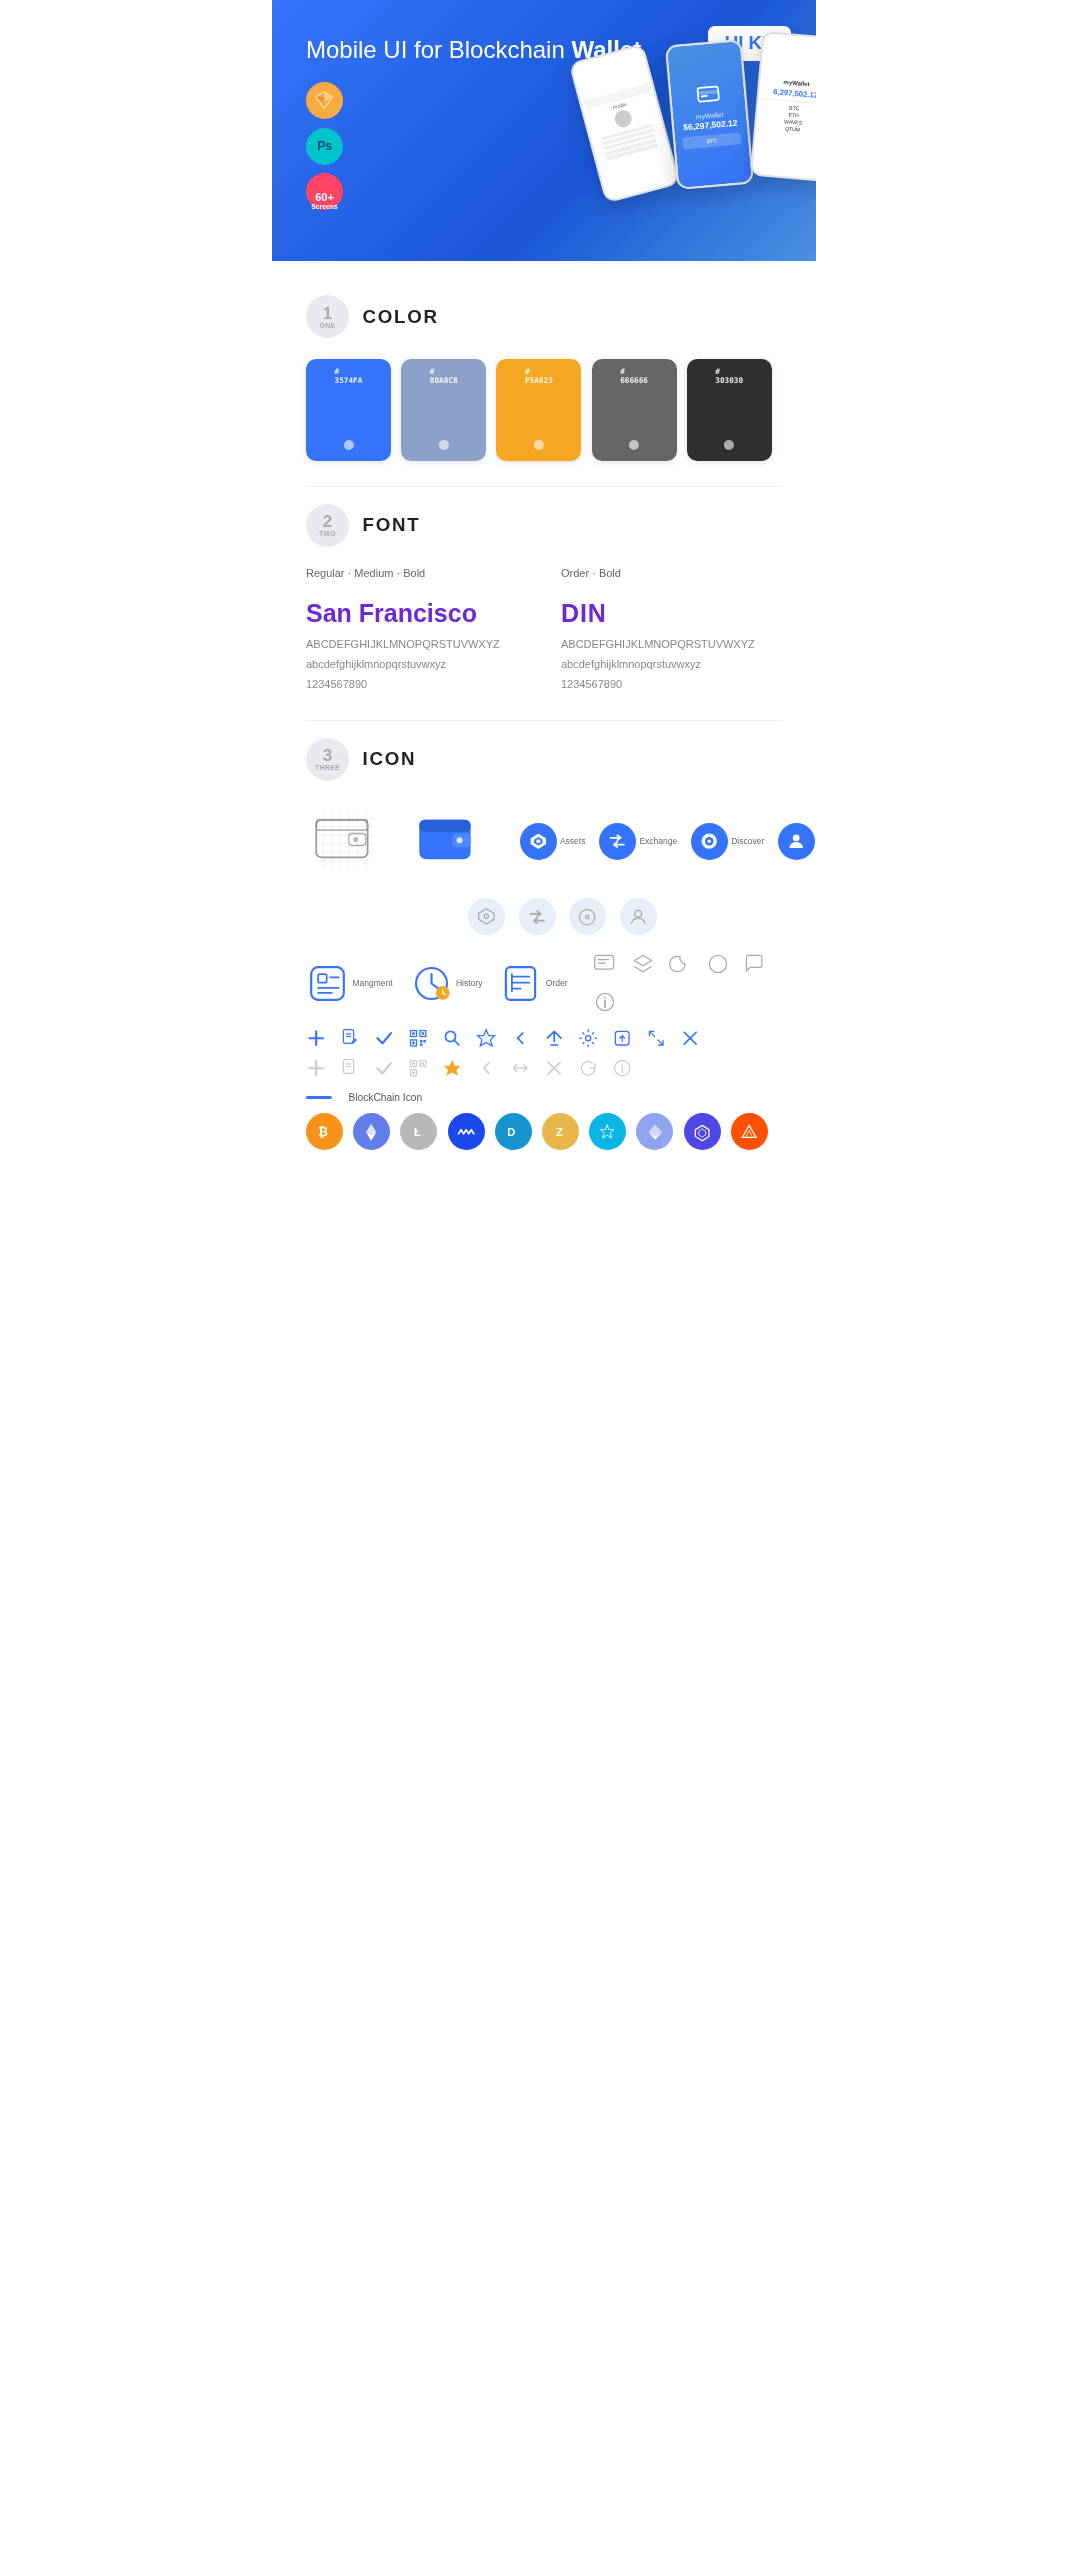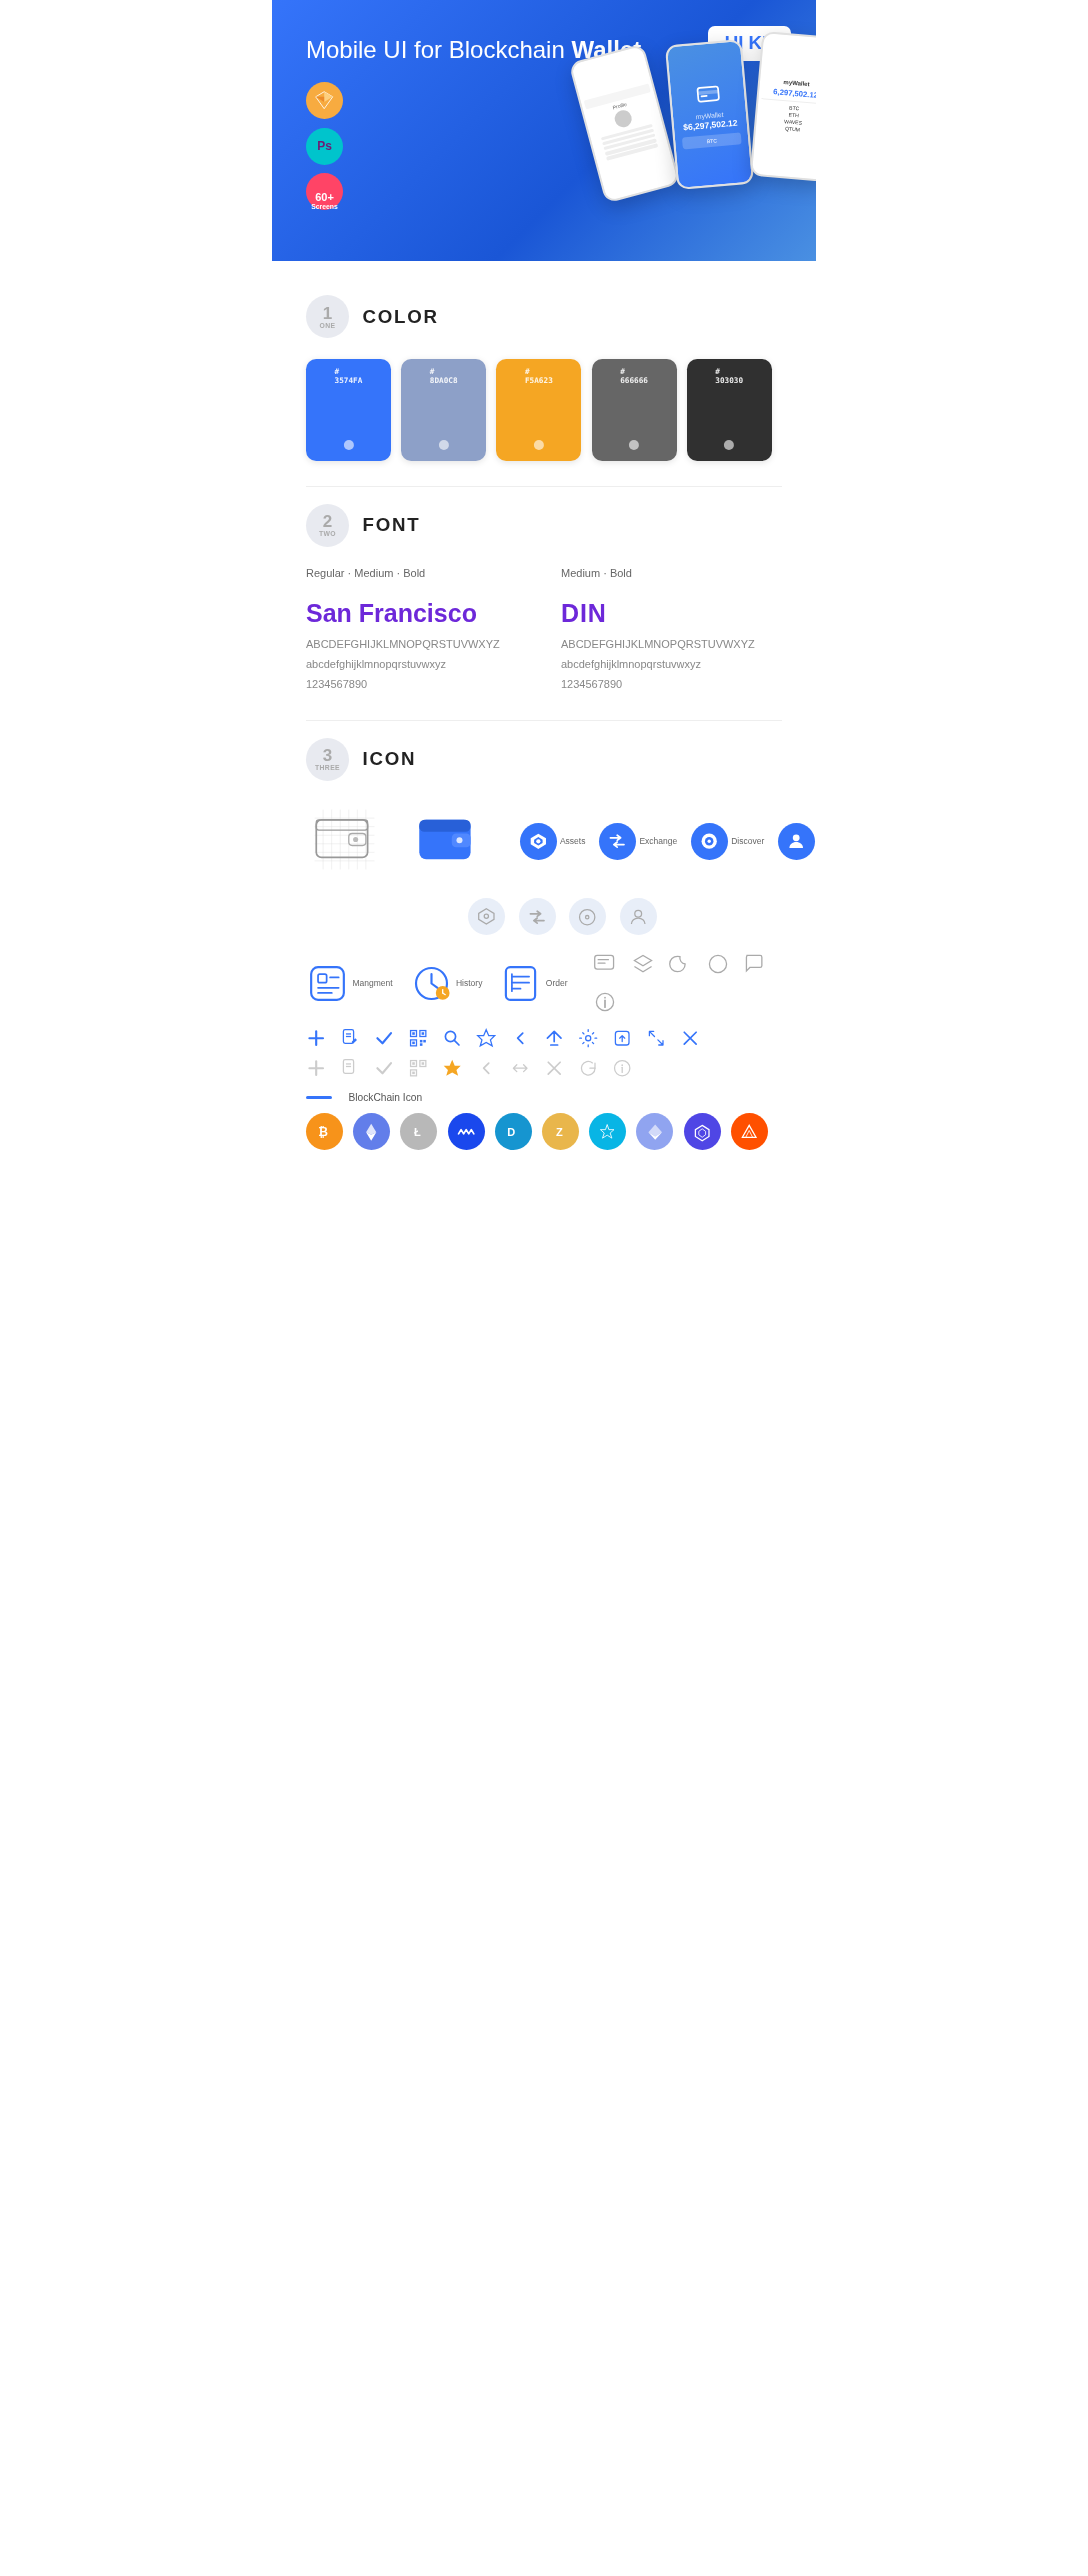--- a/index.html
+++ b/index.html
@@ -280,21 +280,21 @@
     <div style="display:flex; flex-direction:column; gap:8.5px;">
       <div class="badge-circle badge-sketch">
 
         <svg width="20.4" height="20.4" viewBox="0 0 24 24" fill="none">
           <polygon points="12,2 22,8 12,22 2,8" fill="#F7AB40" stroke="#fff" stroke-width="1"></polygon>
           <polygon points="12,2 22,8 12,14" fill="#FDCF7E" stroke="none"></polygon>
           <polygon points="2,8 12,8 12,14" fill="#EC8A2A" stroke="none"></polygon>
         </svg>
       </div>
       <div class="badge-circle badge-ps">
-        <span style="color:#701a75; font-weight:700; font-size:12px;">Ps</span>
+        <span style="color:#0c4a6e; font-weight:700; font-size:12px;">Ps</span>
       </div>
       <div class="badge-circle" style="background:#ff4466; color:#fff;align-items:flex-end;">
         <div style="text-align:center; line-height:1.1;">
           <div style="font-size:11px; font-weight:700;">60+</div>
           <div style="font-size:6.8px;">Screens</div>
         </div>
       </div>
     </div>
   </div>
 
@@ -384,21 +384,21 @@
 
   <div class="font-section">
     <div class="font-col">
       <div class="font-style-label">Regular · Medium · Bold</div>
       <div class="font-name" style="font-family: -apple-system, 'San Francisco', sans-serif;">San Francisco</div>
       <div class="font-alpha">ABCDEFGHIJKLMNOPQRSTUVWXYZ</div>
       <div class="font-alpha">abcdefghijklmnopqrstuvwxyz</div>
       <div class="font-alpha">1234567890</div>
     </div>
     <div class="font-col">
-      <div class="font-style-label">Medium · Bold</div>
+      <div class="font-style-label">Order · Bold</div>
       <div class="font-name" style="font-family: 'Arial Narrow', Arial, sans-serif; letter-spacing: 0.9px;">DIN</div>
       <div class="font-alpha">ABCDEFGHIJKLMNOPQRSTUVWXYZ</div>
       <div class="font-alpha">abcdefghijklmnopqrstuvwxyz</div>
       <div class="font-alpha">1234567890</div>
     </div>
   </div>
 
   <div class="divider"></div>
 
   <div class="section-header">

